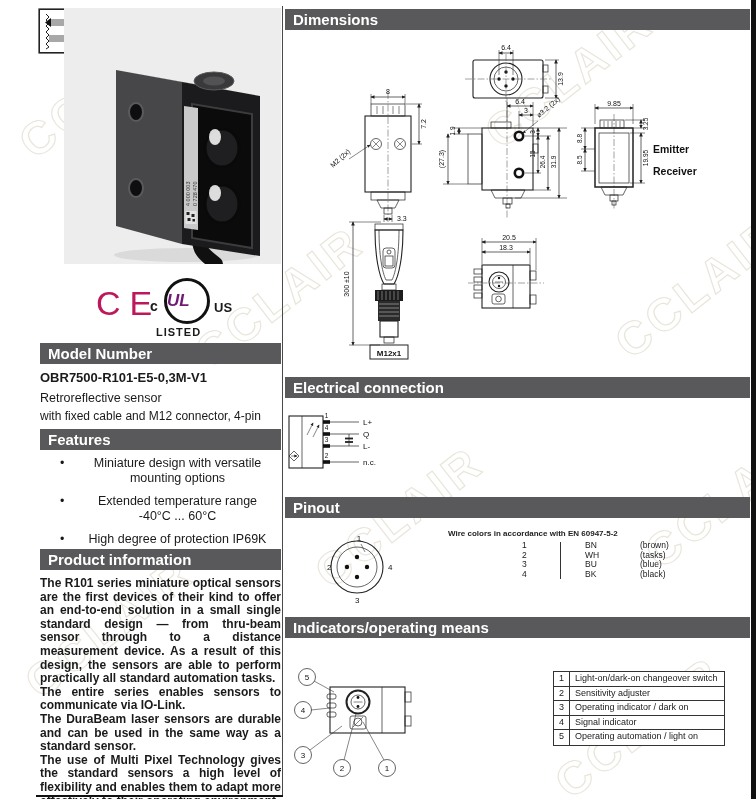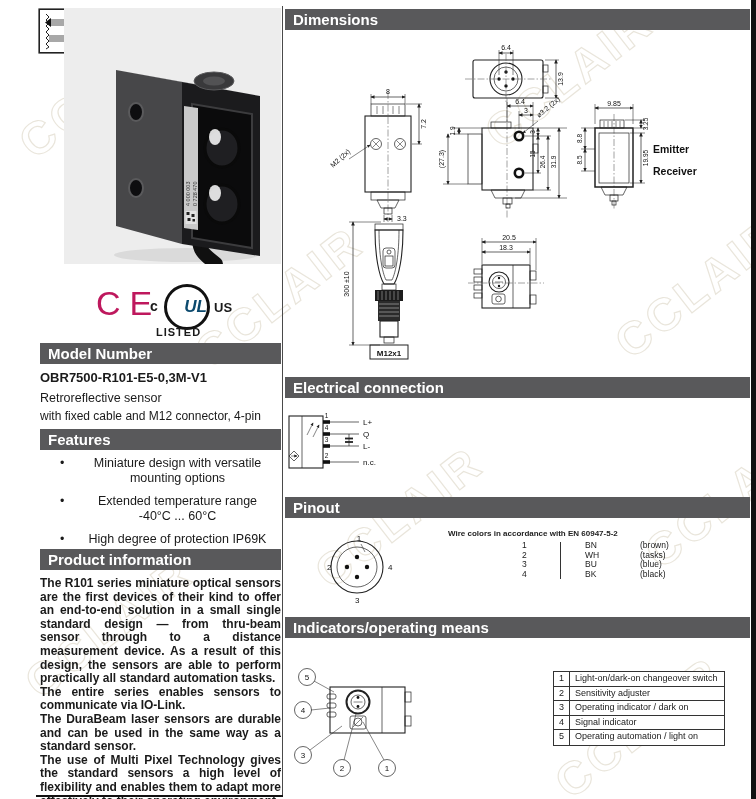--- a/index.html
+++ b/index.html
@@ -25,23 +25,23 @@
   .model-desc{left:40px;top:409px;width:241px;font-size:12px;}
   .features-list{left:40px;top:456px;width:241px;margin:0;padding:0;list-style:none;}
   .features-list li{display:flex;margin-bottom:8px;font-size:12.5px;line-height:15px;}
   .features-list .blt{width:14px;margin-left:20px;flex:none;}
   .features-list .ftx{white-space:pre-line;flex:1;text-align:center;}
   .prod-info{left:40px;top:577px;width:241px;font-size:12px;line-height:13.6px;text-align:justify;}
   .prod-info p{margin:0;font-weight:bold;}
   
   .ce-mark{left:96px;top:284px;font-size:34px;letter-spacing:9px;color:#be185d;}
   .ul-wrap{left:150px;top:278px;width:110px;height:62px;}
-  .ul-circle{position:absolute;left:14px;top:6px;width:40px;height:40px;border:3.5px solid #111;
-             border-radius:50%;display:flex;align-items:center;justify-content:flex-end;
-             font-weight:bold;font-size:17px;font-style:italic;color:#0c4a6e;}
+  .ul-circle{position:absolute;left:14px;top:0;width:40px;height:40px;border:3.5px solid #111;
+             border-radius:50%;display:flex;align-items:center;justify-content:flex-start;
+             font-weight:bold;font-size:17px;font-style:italic;color:#701a75;}
   .ul-c{position:absolute;left:0px;top:20px;font-weight:bold;font-size:14px;}
   .ul-us{position:absolute;left:64px;top:22px;font-weight:bold;font-size:13px;}
   .ul-listed{position:absolute;left:6px;top:48px;font-weight:bold;font-size:11px;letter-spacing:1px;}
   
   .icon-box{left:38px;top:8px;}
   .photo{left:64px;top:8px;}
   
   .pin-note{left:448px;top:529px;font-size:8px;font-weight:bold;color:#222;}
   .wire-table{left:512px;top:541px;width:230px;font-size:8.5px;}
   .wire-table .vline{position:absolute;left:48px;top:1px;height:37px;border-left:1px solid #333;}

